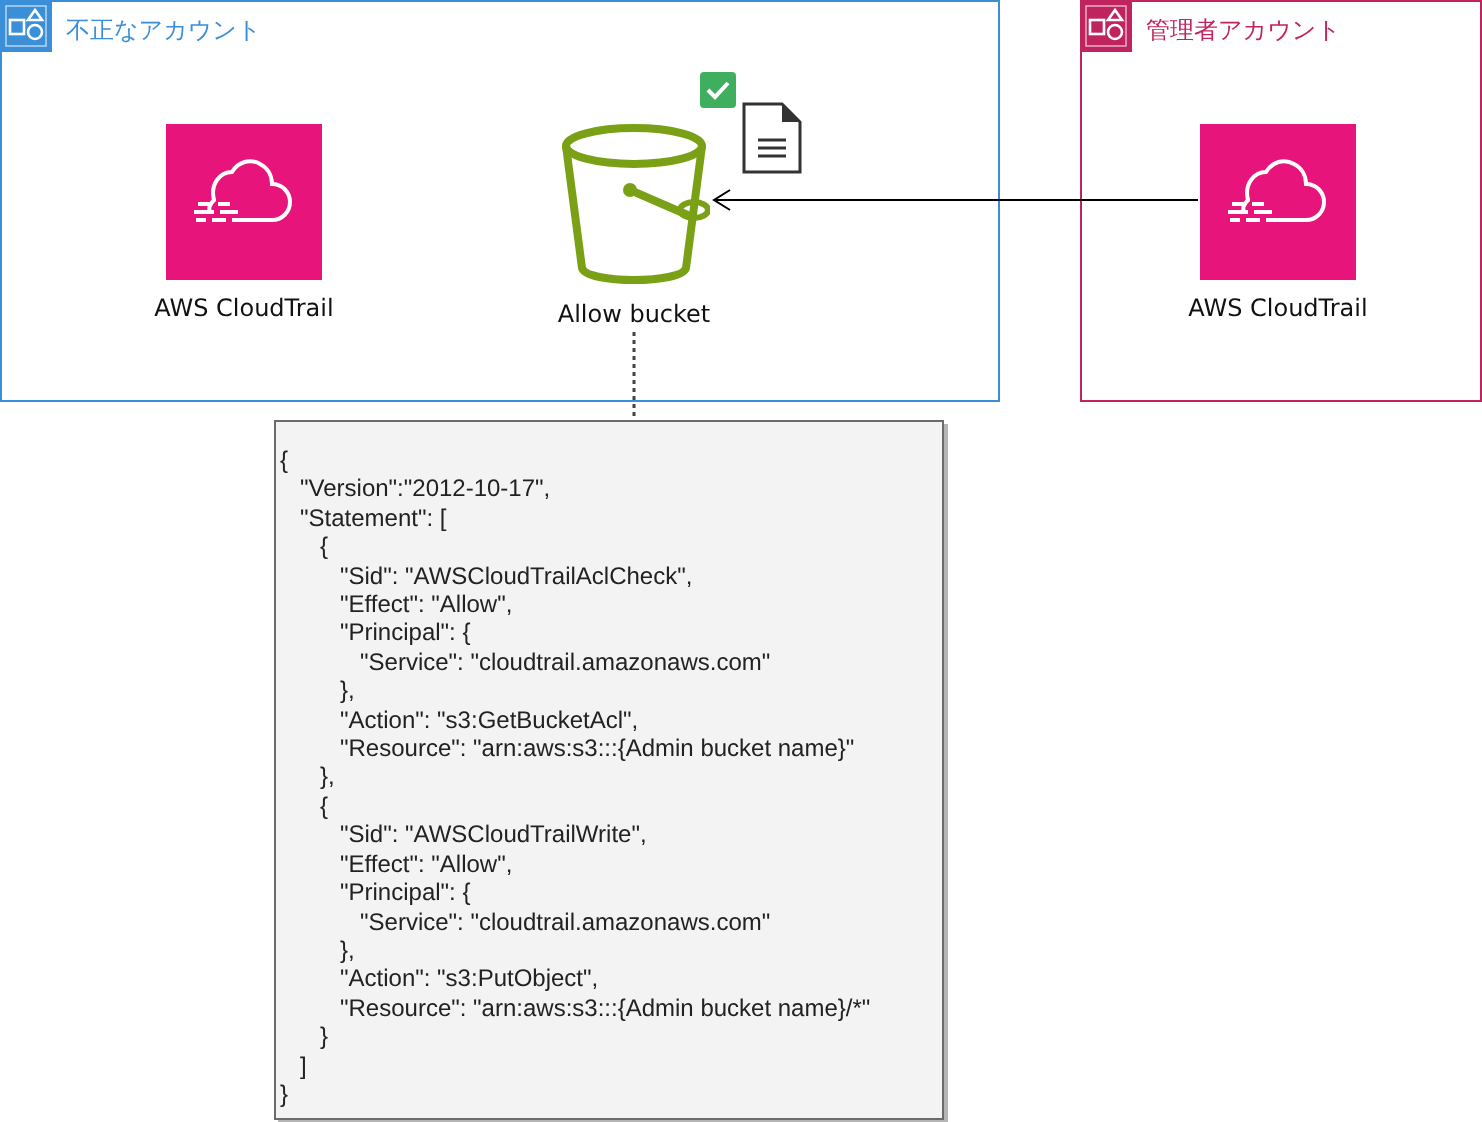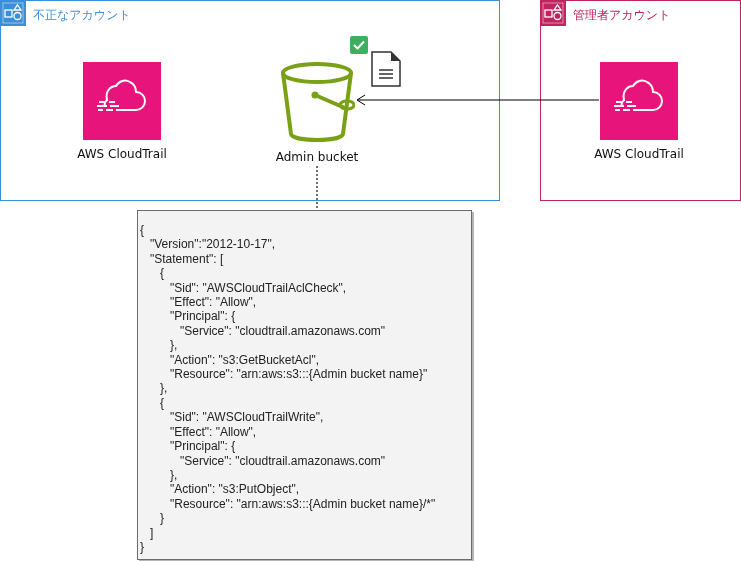--- a/index.html
+++ b/index.html
@@ -85,21 +85,21 @@
 
 <div class="bucket">
   <svg width="76" height="86" viewBox="0 0 76 86">
     <ellipse cx="38" cy="15" rx="34" ry="9" fill="none" stroke="#7aa116" stroke-width="4"></ellipse>
     <path d="M4 15 L12 76 C14 84 62 84 64 76 L72 15" fill="none" stroke="#7aa116" stroke-width="4" stroke-linejoin="round"></path>
     <circle cx="36" cy="37" r="3.5" fill="#7aa116"></circle>
     <path d="M36 37 L66 50" stroke="#7aa116" stroke-width="4" stroke-linecap="round"></path>
     <ellipse cx="68" cy="47" rx="7" ry="4" fill="none" stroke="#7aa116" stroke-width="3"></ellipse>
   </svg>
 </div>
-<div class="node-label" style="left:317px; top:150px;">Admin bucket</div>
+<div class="node-label" style="left:317px; top:150px;">Allow bucket</div>
 
 <div class="check">
   <svg width="18" height="18" viewBox="0 0 18 18">
     <rect x="0" y="0" width="18" height="18" rx="2" fill="#3fae5f"></rect>
     <path d="M4 9 L7.5 12.5 L14 5.5" fill="none" stroke="#fff" stroke-width="2"></path>
   </svg>
 </div>
 
 <div class="doc">
   <svg width="30" height="36" viewBox="0 0 30 36">

